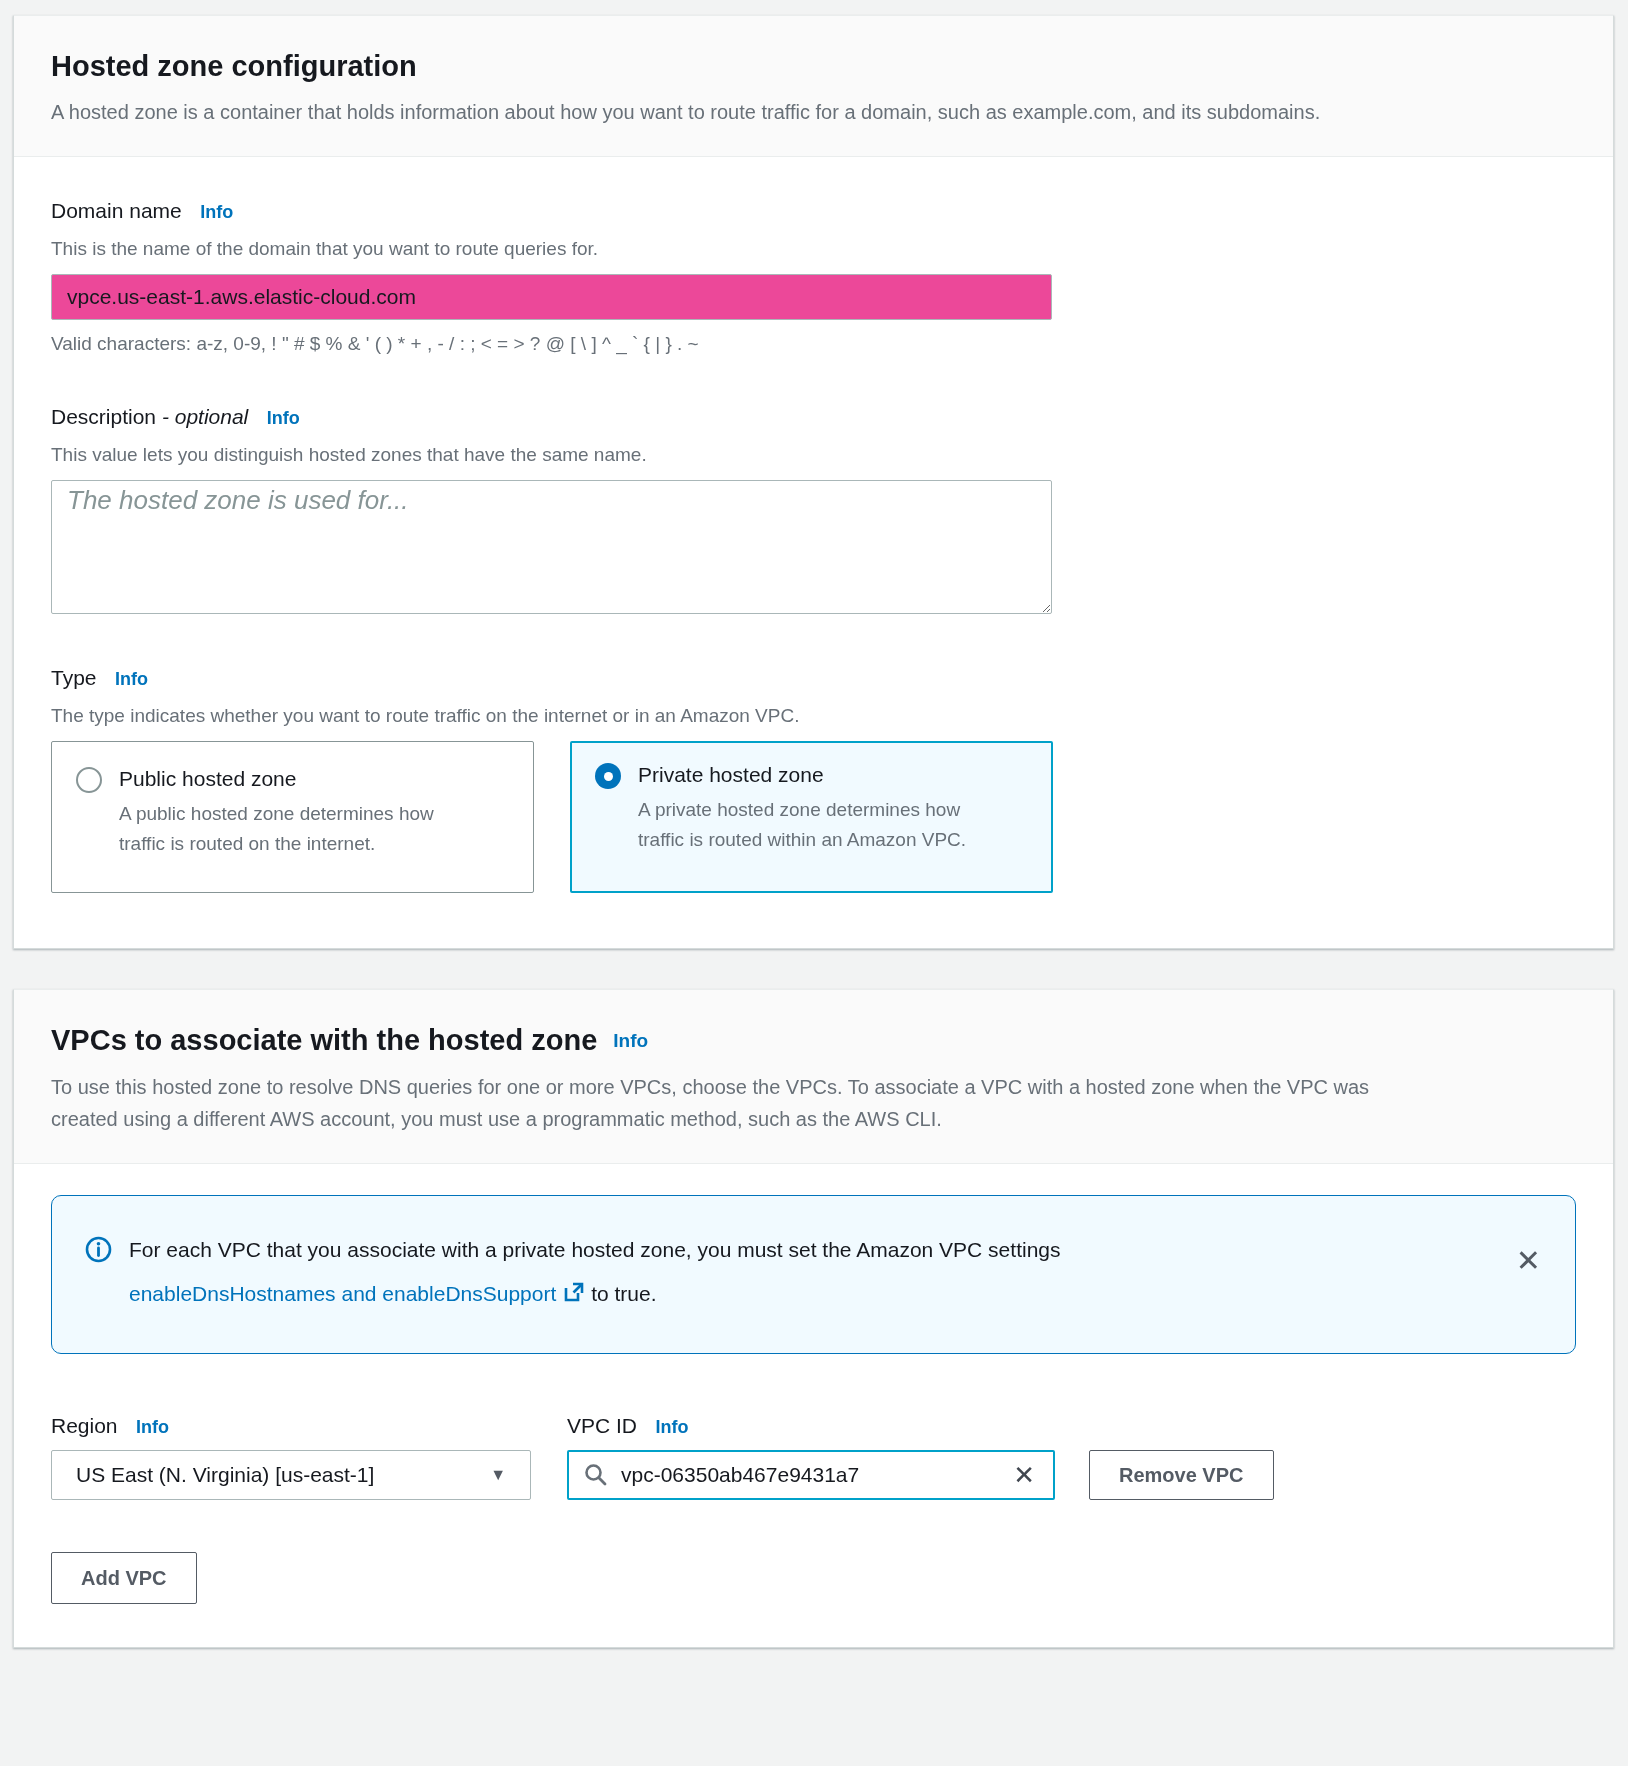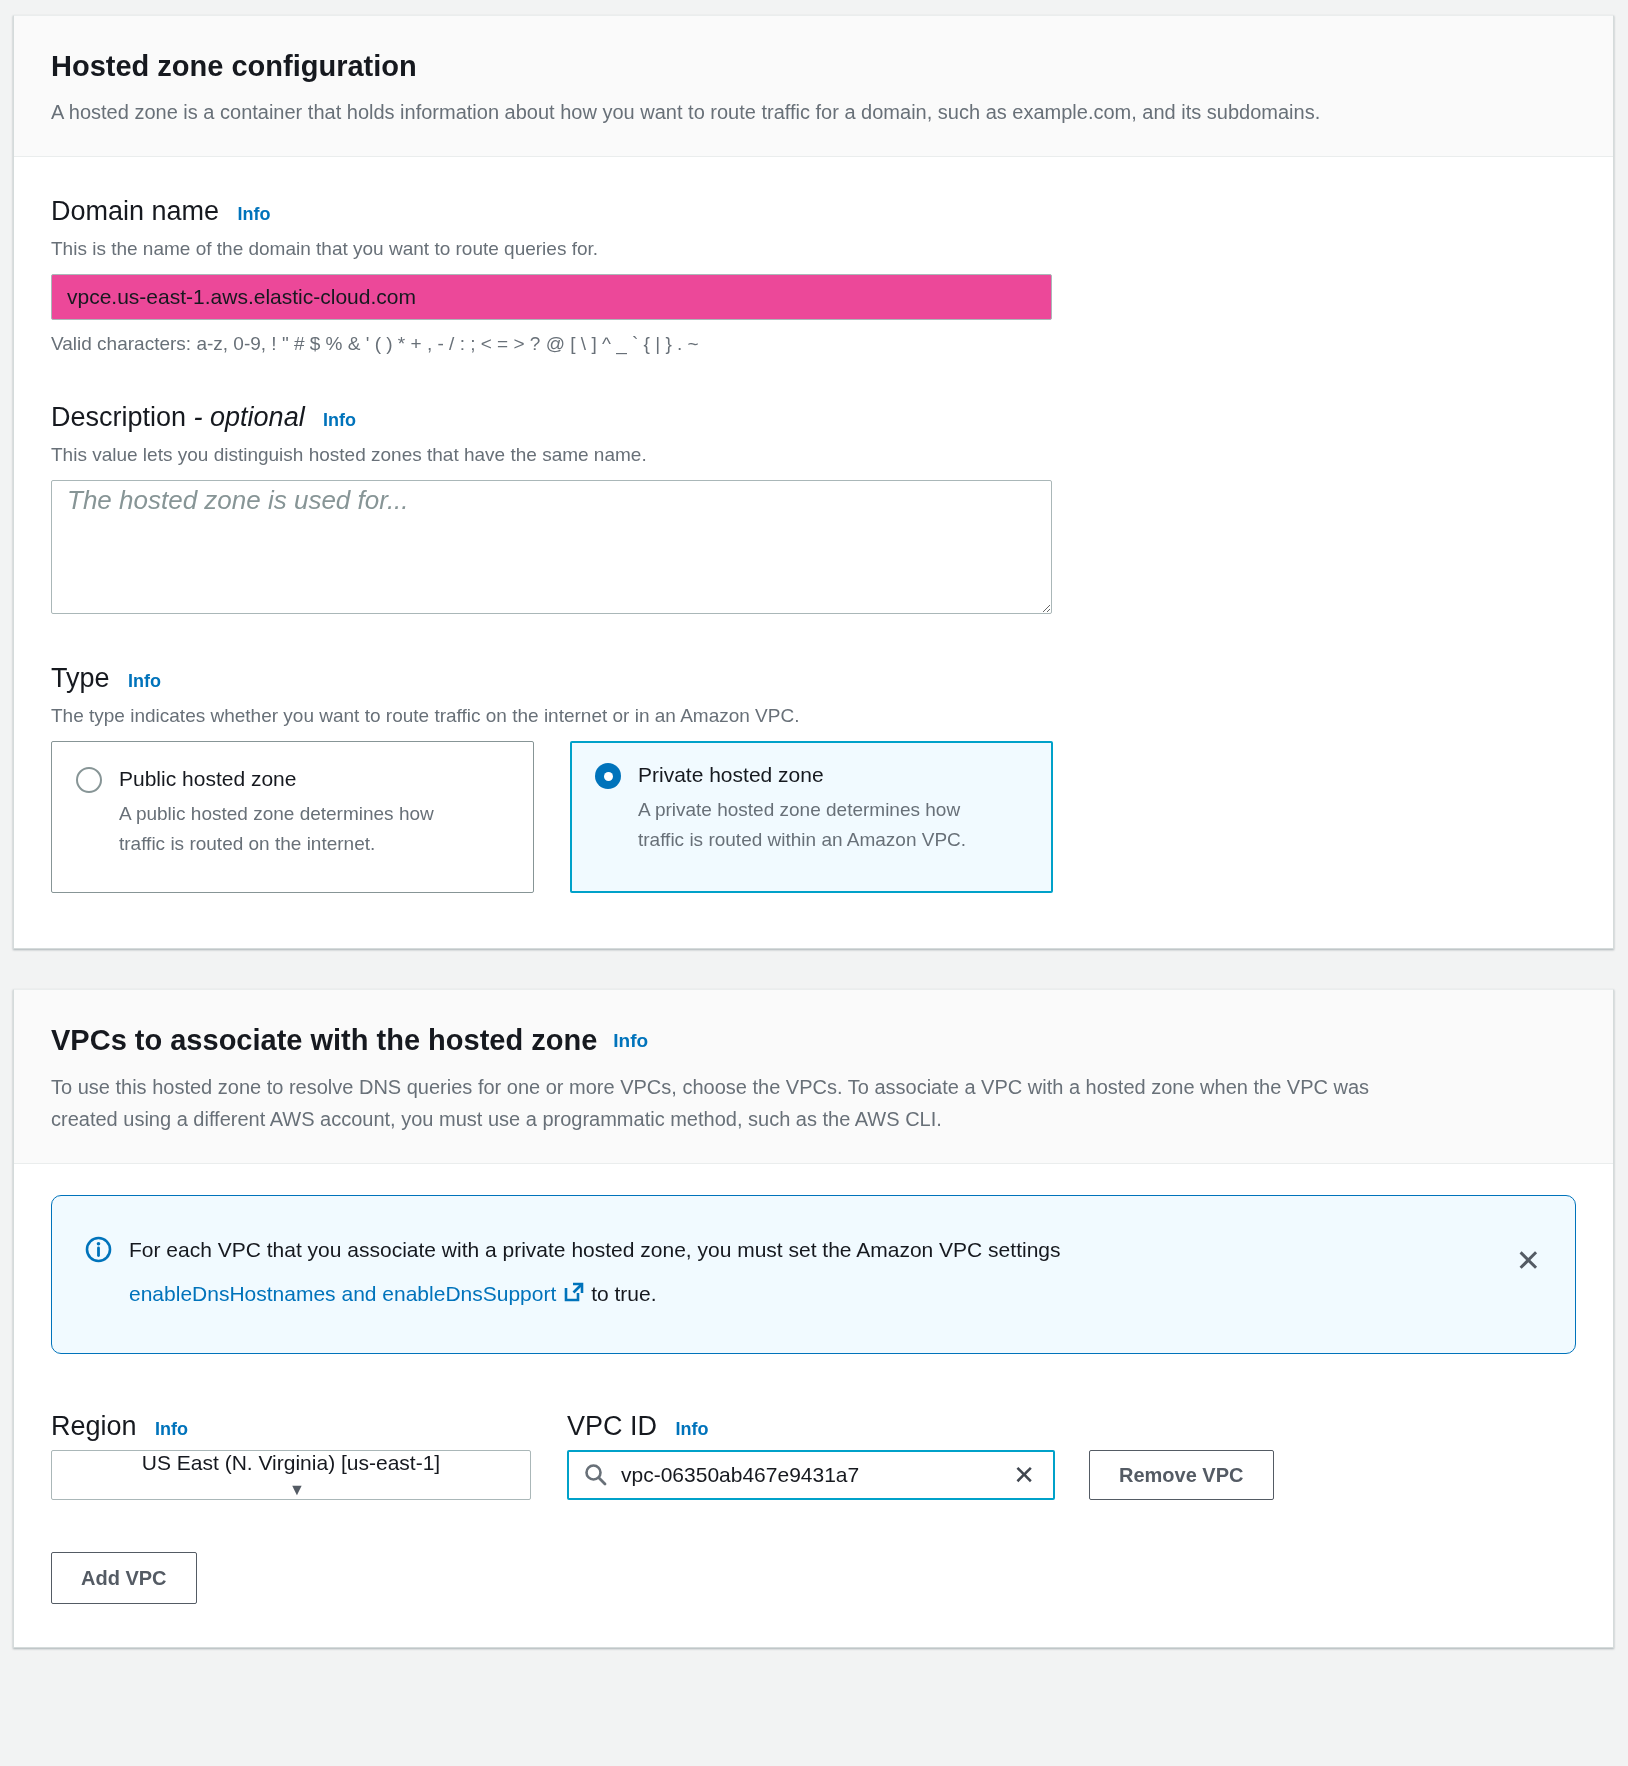--- a/index.html
+++ b/index.html
@@ -37,21 +37,21 @@
   .hz-desc { max-width:1285px; }
   .vpc-desc { max-width:1335px; }
 
   .card-body { padding:40px 37px 55px 37px; }
   .card-body-vpc { padding:31px 37px 43px 37px; }
 
   
   .field { margin-bottom:46px; }
   .field:last-child { margin-bottom:0; }
   .label-row { margin-bottom:10px; }
-  .field-label { font-size:27px; line-height:28px; color:#16191f; }
+  .field-label { font-size:21px; line-height:28px; color:#16191f; }
   .optional { font-style:italic; }
   .info-link {
     font-size:18px; font-weight:700; color:#0073bb;
     margin-left:14px; text-decoration:none; cursor:pointer;
   }
   .field-desc { margin:0 0 12px 0; font-size:19px; line-height:27px; color:#687078; }
   .constraint { margin:10px 0 0 0; font-size:19px; line-height:27px; color:#687078; }
 
   .text-input {
     width:1001px; height:46px;
@@ -111,21 +111,21 @@
   }
 
   
   .assoc-row { display:flex; align-items:flex-end; }
   .col-region { width:480px; margin-right:36px; }
   .col-vpc { width:488px; margin-right:34px; }
   .select-box {
     margin-top:2px; height:50px;
     border:1px solid #aab7b8; border-radius:2px; background:#fff;
     display:flex; align-items:center; padding:0 24px;
-    font-size:21px; color:#16191f; cursor:pointer;flex-direction:column;
+    font-size:21px; color:#16191f; cursor:pointer;
   }
   .select-value { flex:1 1 auto; }
   .select-arrow { font-size:16px; color:#545b64; margin-left:12px; }
   .search-box {
     margin-top:2px; height:50px;
     border:2px solid #00a1c9; border-radius:2px; background:#fff;
     display:flex; align-items:center; padding:0 12px 0 14px;
   }
   .search-box input {
     flex:1 1 auto; border:none; outline:none; background:transparent;

